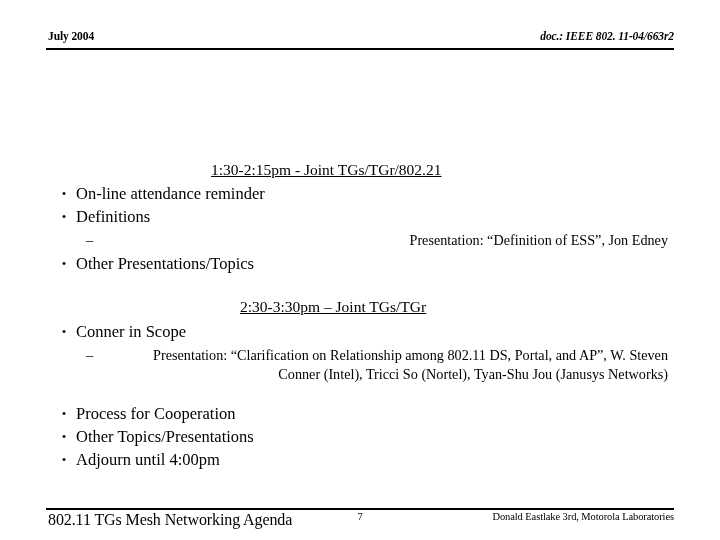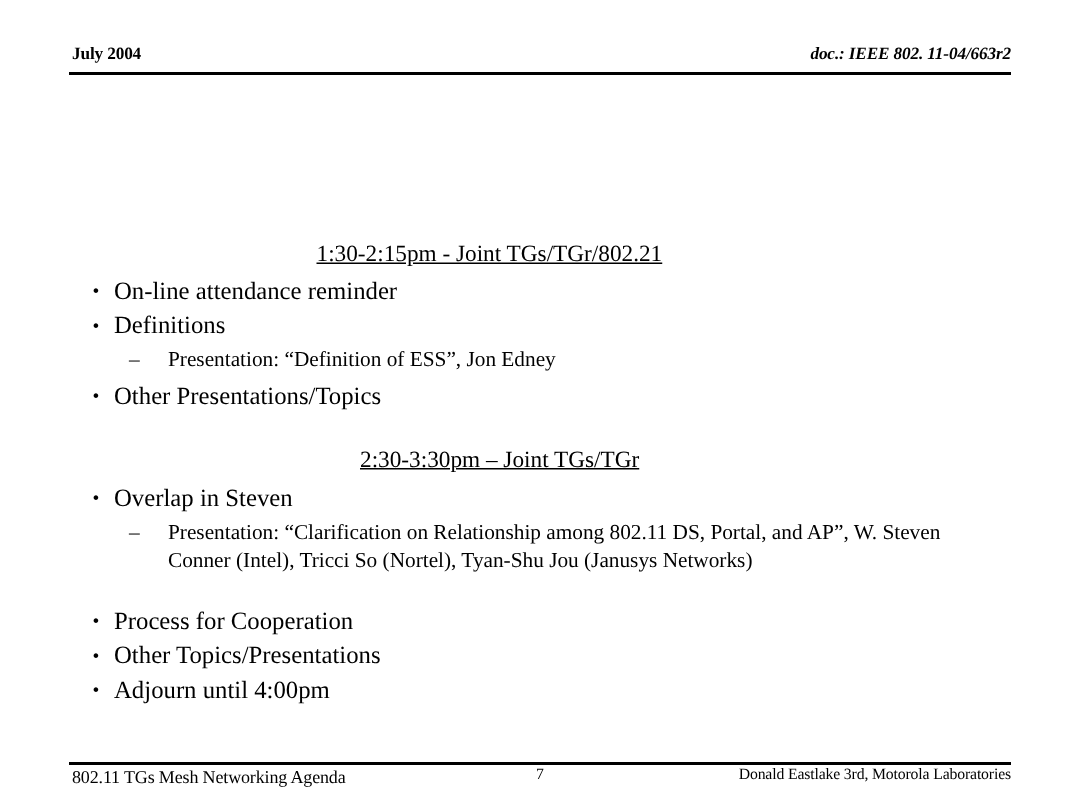--- a/index.html
+++ b/index.html
@@ -135,20 +135,21 @@
     position: absolute;
     left: 34px;
     top: 0;
     width: 14px;
     line-height: 19px;
   }
   .sub .stext {
     display: block;
     margin-left: 60px;
     text-indent: 0;
+    text-align: right;
   }
 
   
   .footer {
     position: absolute;
     left: 46px;
     top: 508px;
     width: 628px;
     height: 18px;
   }
@@ -157,21 +158,21 @@
     left: 0;
     top: 0;
     width: 628px;
     height: 0;
     border-top: 2px solid #000;
   }
   .footer-left {
     position: absolute;
     left: 2px;
     top: 3px;
-    font-size: 12px;
+    font-size: 16px;
     letter-spacing: -0.1px;
     white-space: nowrap;
   }
   .footer-center {
     position: absolute;
     left: 0;
     top: 3px;
     width: 628px;
     text-align: center;
     font-size: 10.5px;
@@ -219,21 +220,21 @@
 
     <div class="bullet" style="top:253px;">
       <span class="dot">•</span>
       <span class="btext">Other Presentations/Topics</span>
     </div>
 
     <div class="section-head" id="section-head-2">2:30-3:30pm – Joint TGs/TGr</div>
 
     <div class="bullet" style="top:321px;">
       <span class="dot">•</span>
-      <span class="btext">Overlap in Steven</span>
+      <span class="btext">Conner in Scope</span>
     </div>
 
     <div class="sub" style="top:346px;">
       <span class="dash">–</span>
       <span class="stext">Presentation: “Clarification on Relationship among 802.11 DS, Portal, and AP”, W. Steven Conner (Intel), Tricci So (Nortel), Tyan-Shu Jou (Janusys Networks)</span>
     </div>
 
     <div class="bullet" style="top:403px;">
       <span class="dot">•</span>
       <span class="btext">Process for Cooperation</span>

